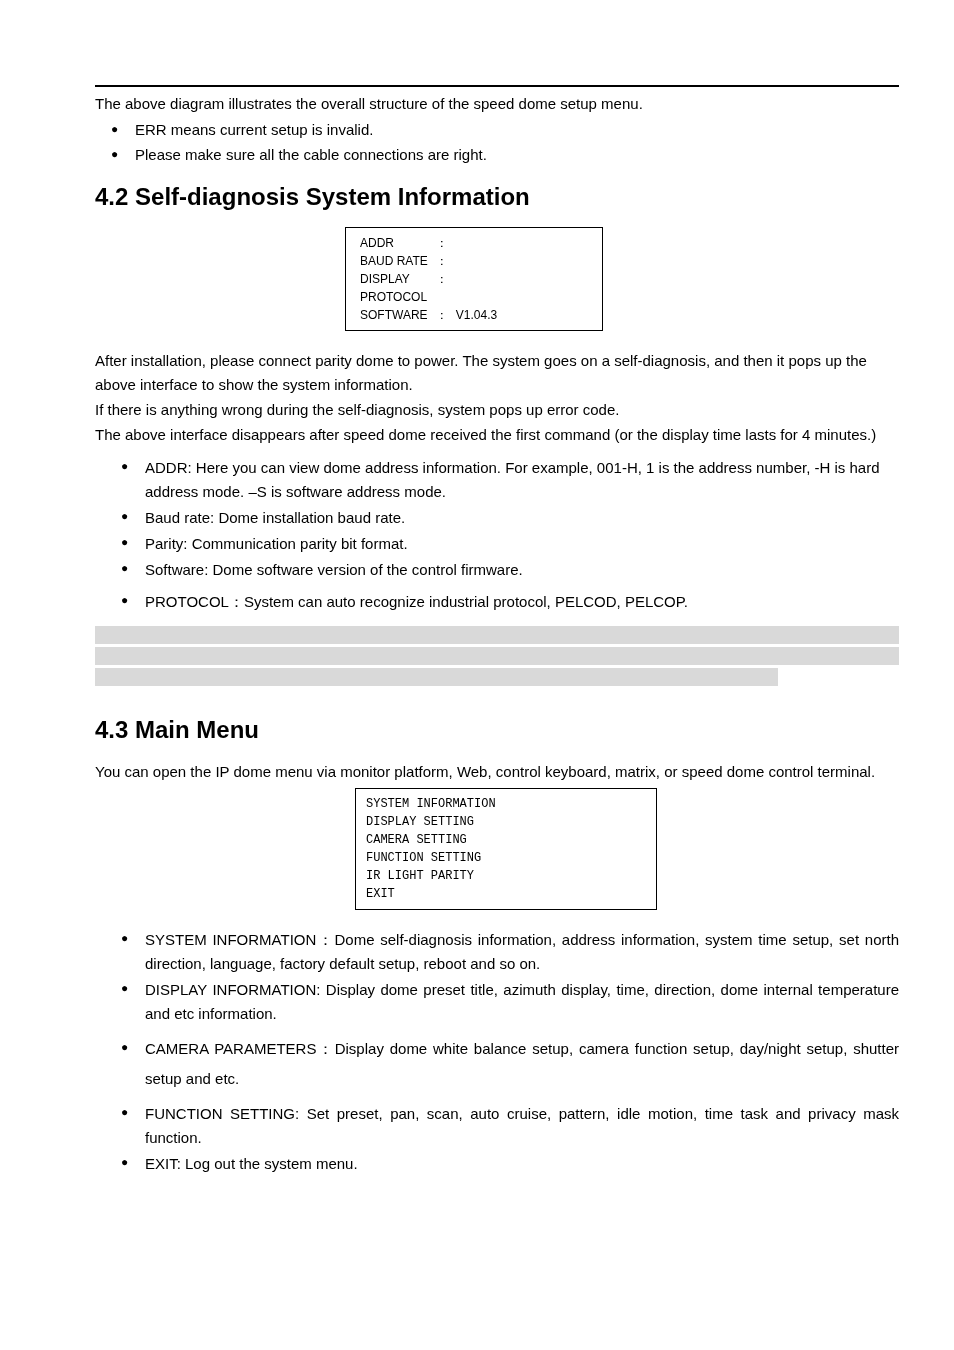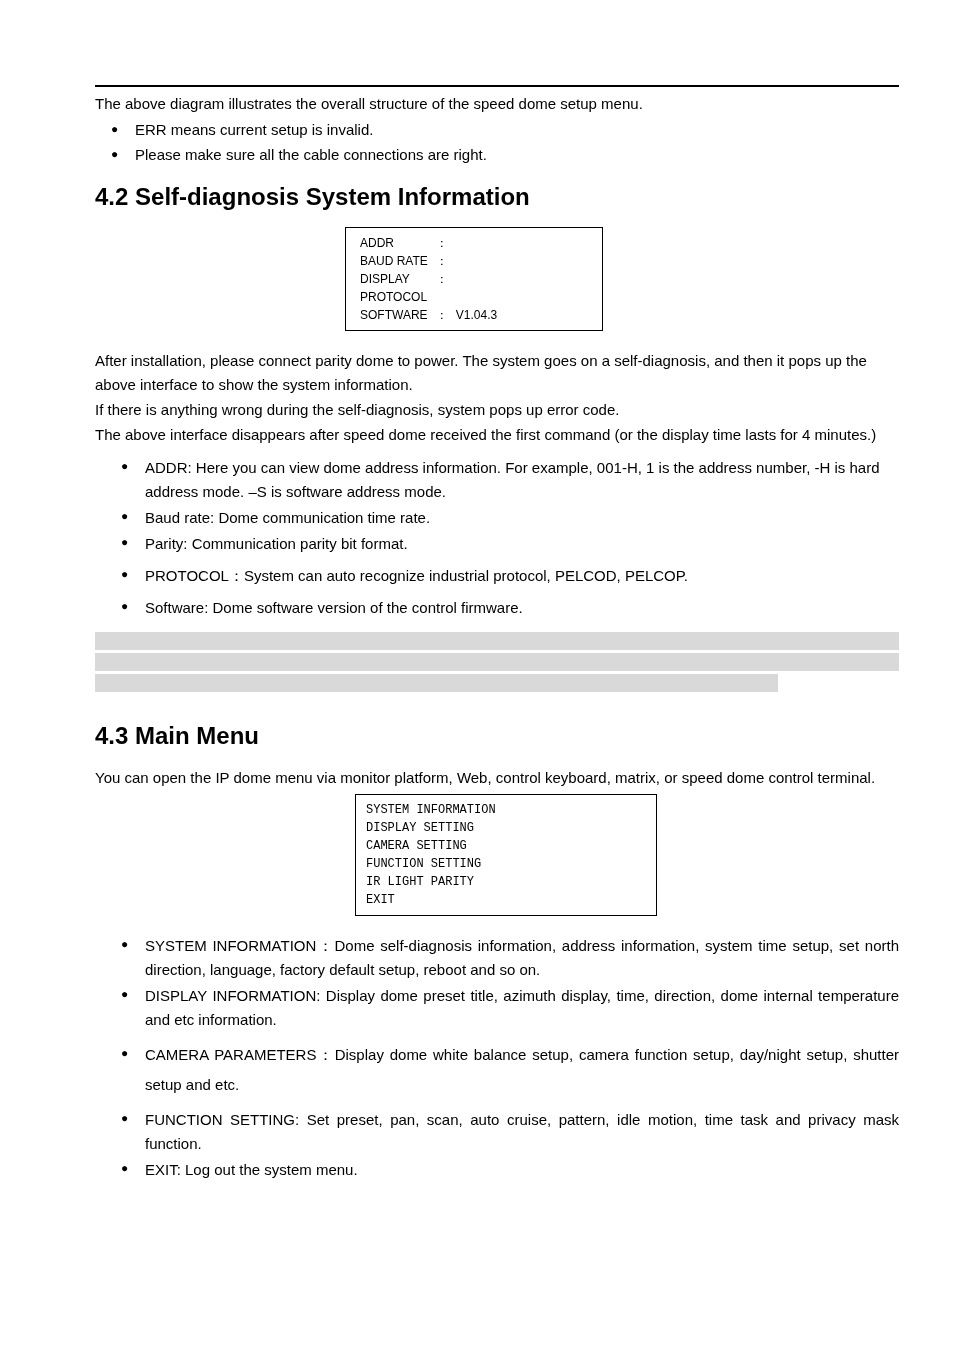--- a/index.html
+++ b/index.html
@@ -158,24 +158,24 @@
 </div>
 
 <div class="bodytext">
   <p>After installation, please connect parity dome to power. The system goes on a self-diagnosis, and then it pops up the above interface to show the system information.</p>
   <p>If there is anything wrong during the self-diagnosis, system pops up error code.</p>
   <p>The above interface disappears after speed dome received the first command (or the display time lasts for 4 minutes.)</p>
 </div>
 
 <ul class="indented">
   <li>ADDR: Here you can view dome address information. For example, 001-H, 1 is the address number, -H is hard address mode. –S is software address mode.</li>
-  <li>Baud rate: Dome communication time rate.</li>
+  <li>Baud rate: Dome installation baud rate.</li>
   <li>Parity: Communication parity bit format.</li>
+  <li>Software: Dome software version of the control firmware.</li>
   <li style="margin-top:8px;margin-bottom:8px;">PROTOCOL：System can auto recognize industrial protocol, PELCOD, PELCOP.</li>
-  <li>Software: Dome software version of the control firmware.</li>
 </ul>
 
 <div class="bars">
   <div class="bar"></div>
   <div class="bar"></div>
   <div class="bar short"></div>
 </div>
 
 <h2 class="section">4.3  Main Menu</h2>
 

